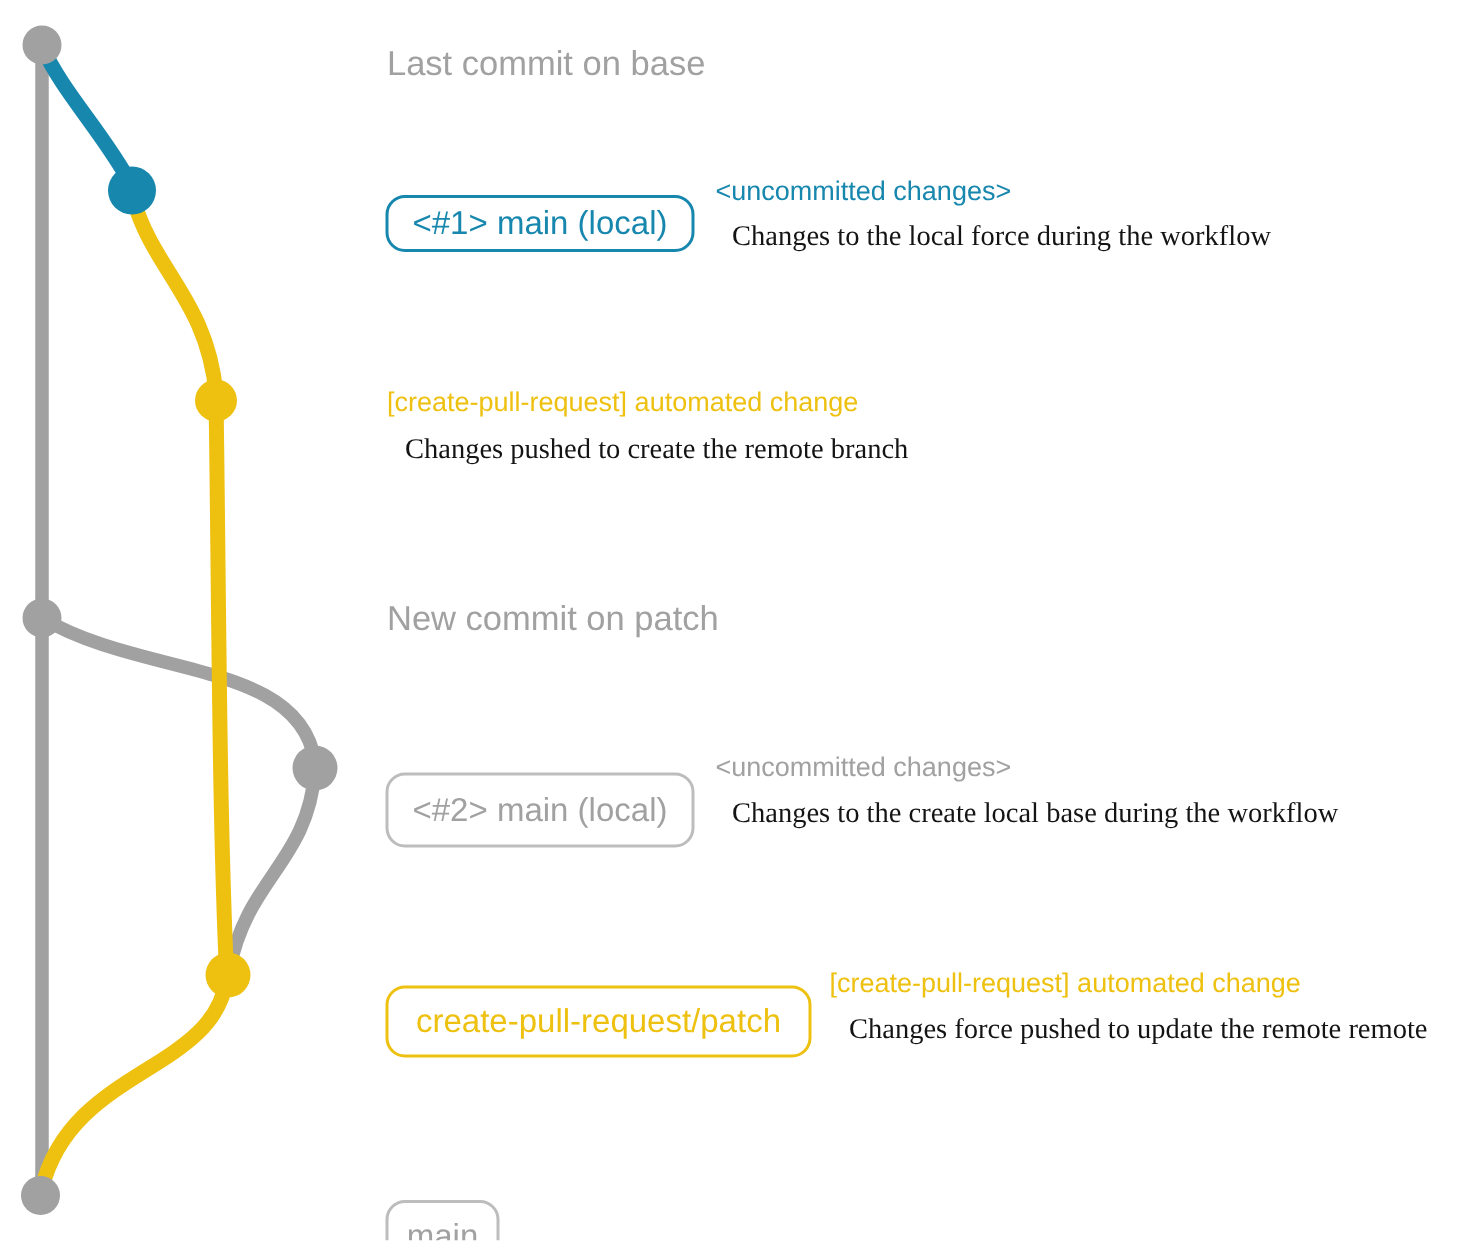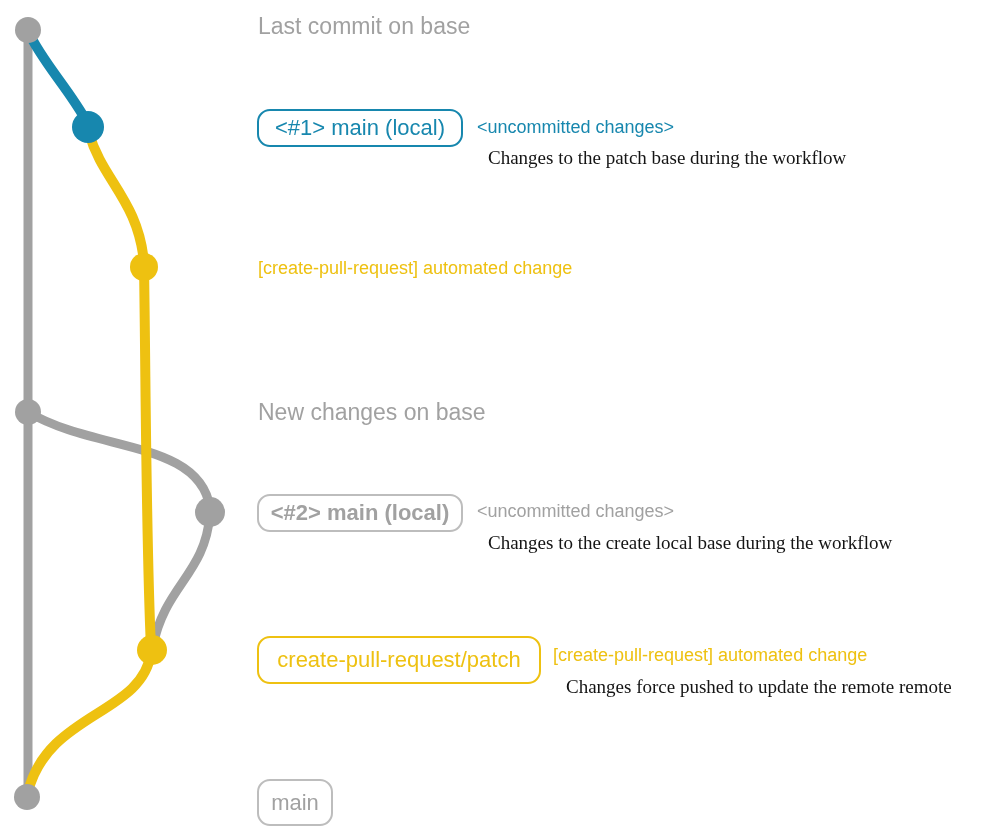--- a/index.html
+++ b/index.html
@@ -29,21 +29,21 @@
   .note {
     position:absolute; white-space:nowrap;
     font-family:"Liberation Serif", serif;
     color:var(--ink); font-size:19px; line-height:23px;
   }
 
   .badge {
     position:absolute; box-sizing:border-box;
     display:flex; align-items:center; justify-content:center;
     border:2px solid; border-radius:13px;
-    font-size:22px; white-space:nowrap;
+    font-size:22px; white-space:nowrap;margin-top:21px;
   }
   .badge-teal   { border-color:var(--teal);   color:var(--teal); }
   .badge-yellow { border-color:var(--yellow); color:var(--yellow); }
   .badge-gray   { border-color:var(--graybd); color:var(--gray); }
 </style>
 </head>
 <body>
 
 <div id="stage">
 
@@ -65,31 +65,32 @@
 
     <circle class="dot-gray" cx="28" cy="30" r="13"></circle>
     <circle class="dot-teal" cx="88" cy="127" r="16"></circle>
     <circle class="dot-yellow" cx="144" cy="267" r="14"></circle>
     <circle class="dot-gray" cx="28" cy="412" r="13"></circle>
     <circle class="dot-gray" cx="210" cy="512" r="15"></circle>
     <circle class="dot-yellow" cx="152" cy="650" r="15"></circle>
     <circle class="dot-gray" cx="27" cy="797" r="13"></circle>
   </svg>
 
-  <div class="lbl lbl-gray section-lbl" style="left:258px; top:12px;">Last commit on base</div>
+  <div class="lbl lbl-gray section-lbl" style="left:258px; top:28px;">Last commit on base</div>
 
   <div class="badge badge-teal" style="left:257px; top:109px; width:206px; height:38px;">&lt;#1&gt; main (local)</div>
   <div class="lbl lbl-teal title-lbl" style="left:477px; top:114px;">&lt;uncommitted changes&gt;</div>
-  <div class="note" style="left:488px; top:146px;">Changes to the patch base during the workflow</div>
+  <div class="note" style="left:488px; top:146px;">Changes to the local force during the workflow</div>
 
   <div class="lbl lbl-yellow title-lbl" style="left:258px; top:255px;">[create-pull-request] automated change</div>
+  <div class="note" style="left:270px; top:288px;">Changes pushed to create the remote branch</div>
 
-  <div class="lbl lbl-gray section-lbl" style="left:258px; top:398px;">New changes on base</div>
+  <div class="lbl lbl-gray section-lbl" style="left:258px; top:398px;">New commit on patch</div>
 
-  <div class="badge badge-gray" style="left:257px; top:494px; width:206px; height:38px;font-weight:bold;">&lt;#2&gt; main (local)</div>
+  <div class="badge badge-gray" style="left:257px; top:494px; width:206px; height:50px;">&lt;#2&gt; main (local)</div>
   <div class="lbl lbl-gray title-lbl" style="left:477px; top:498px;">&lt;uncommitted changes&gt;</div>
   <div class="note" style="left:488px; top:531px;">Changes to the create local base during the workflow</div>
 
   <div class="badge badge-yellow" style="left:257px; top:636px; width:284px; height:48px;">create-pull-request/patch</div>
   <div class="lbl lbl-yellow title-lbl" style="left:553px; top:642px;">[create-pull-request] automated change</div>
   <div class="note" style="left:566px; top:675px;">Changes force pushed to update the remote remote</div>
 
   <div class="badge badge-gray" style="left:257px; top:779px; width:76px; height:47px;">main</div>
 
 </div>

